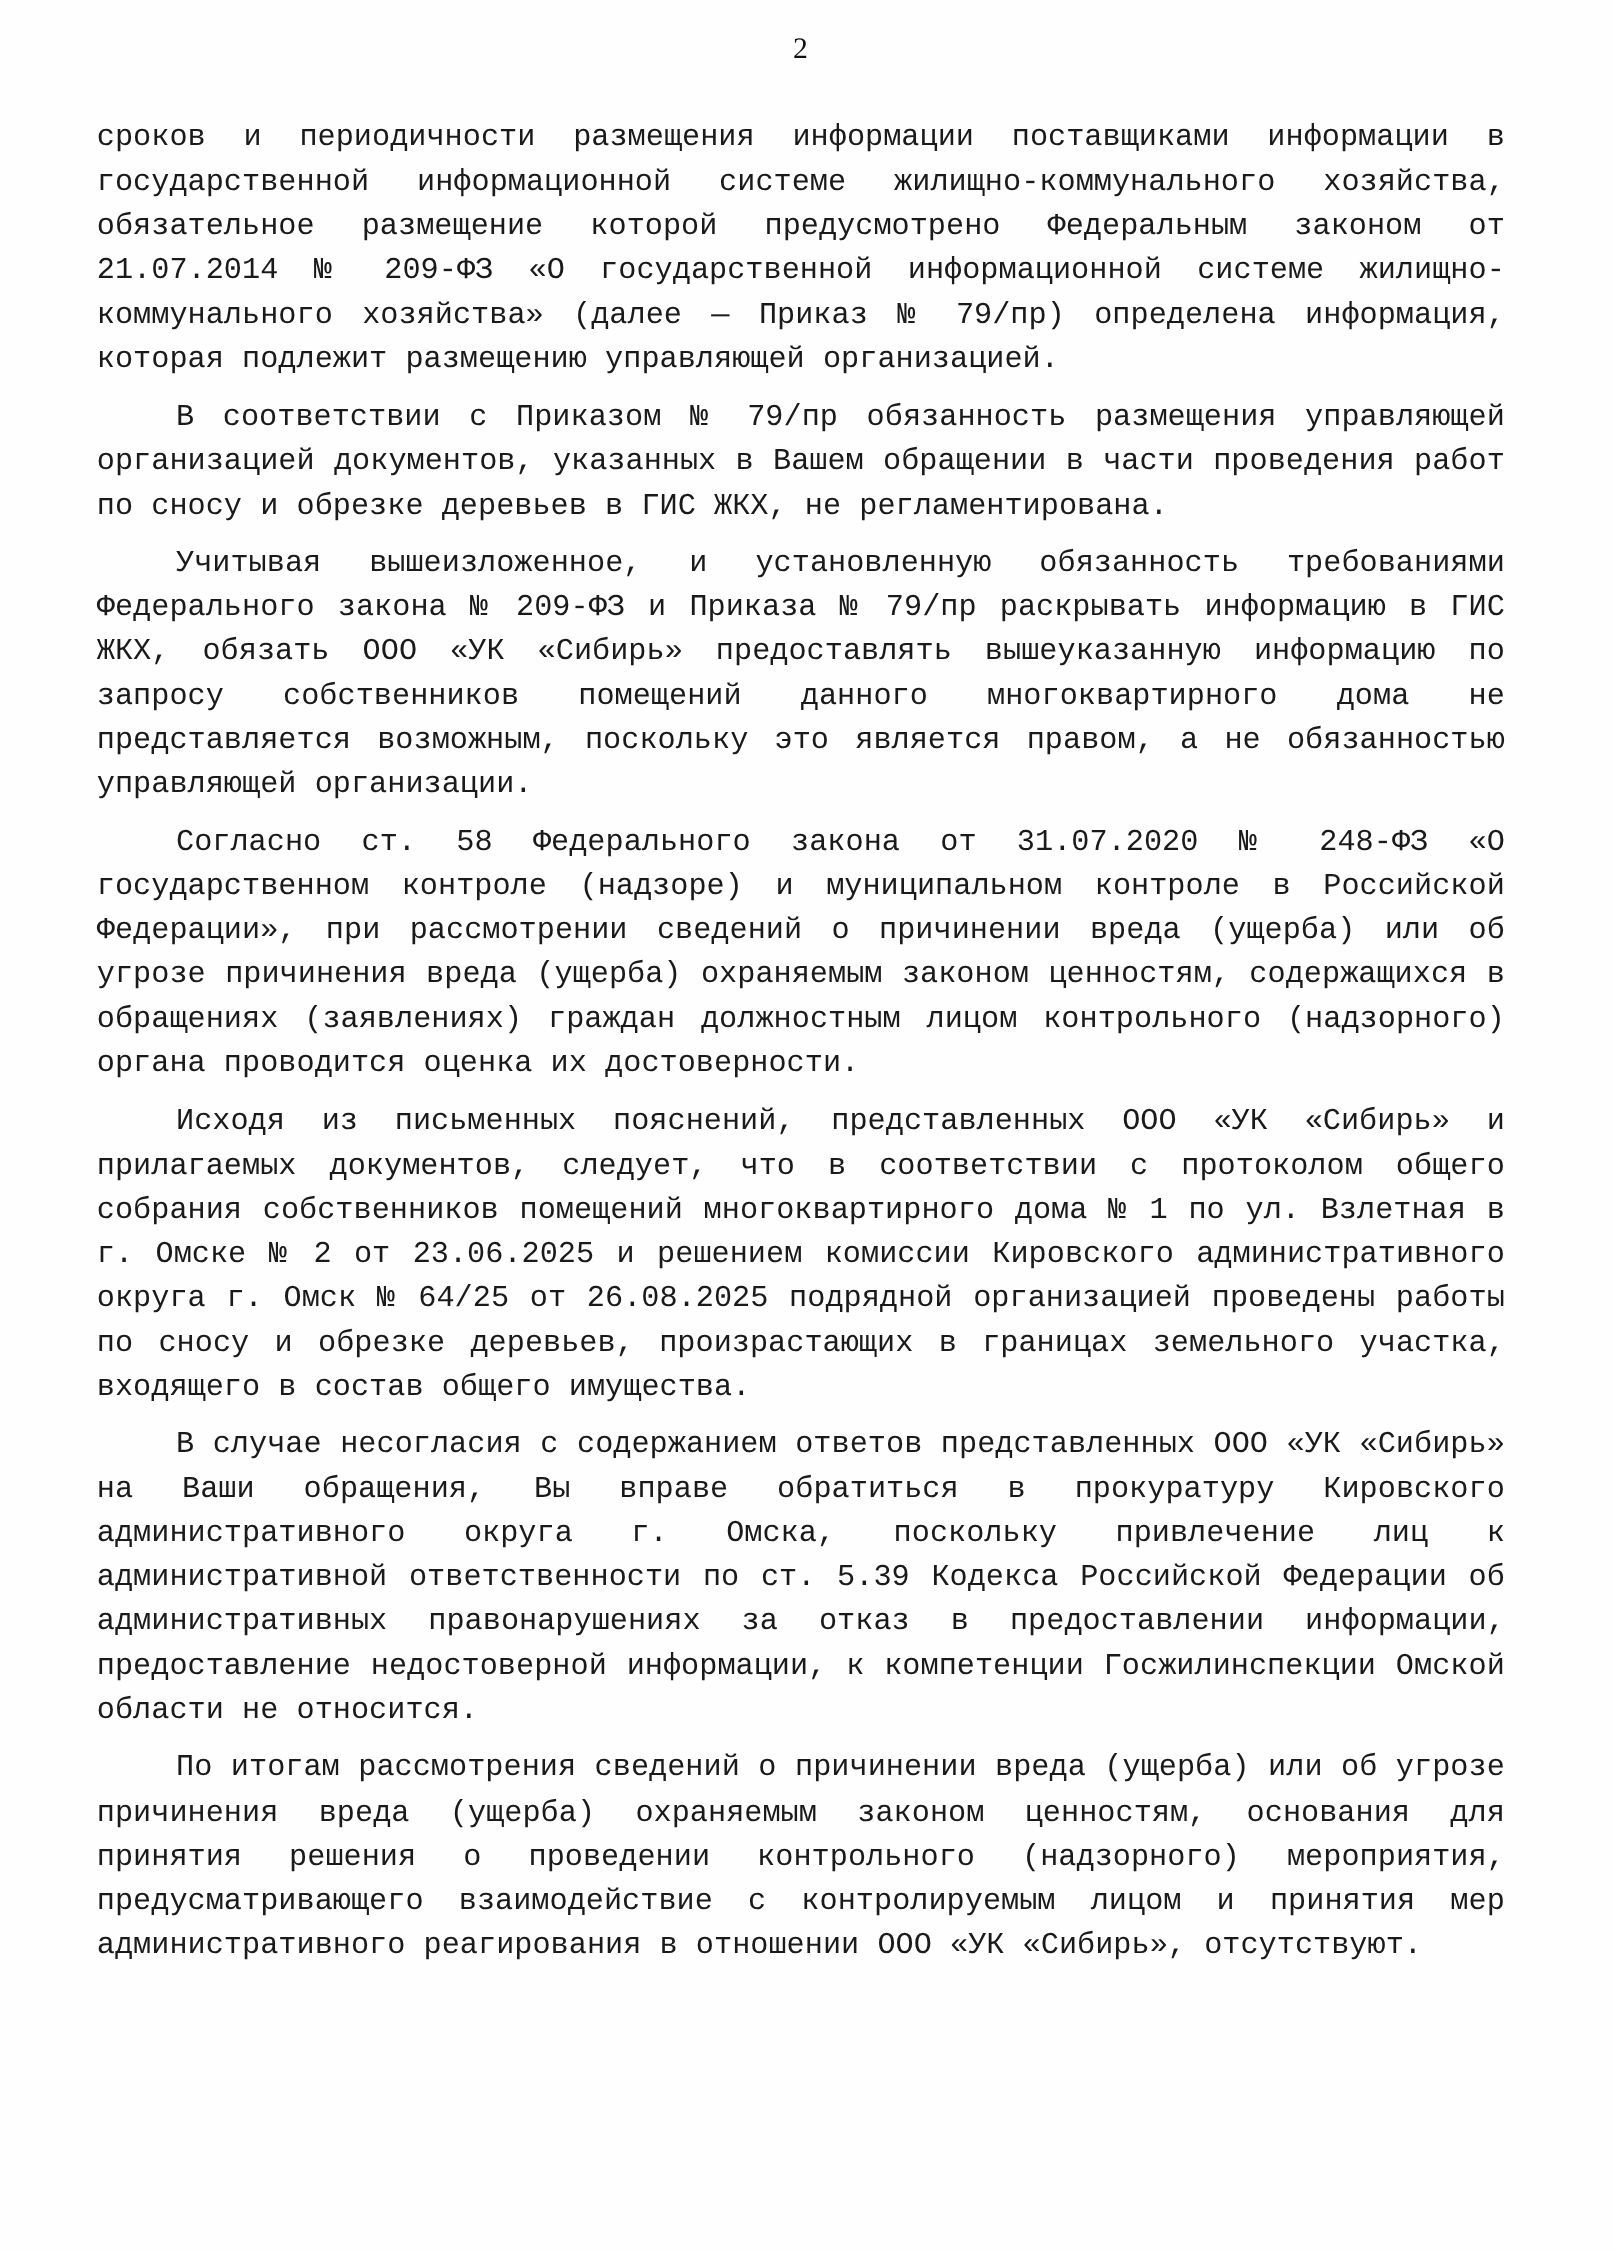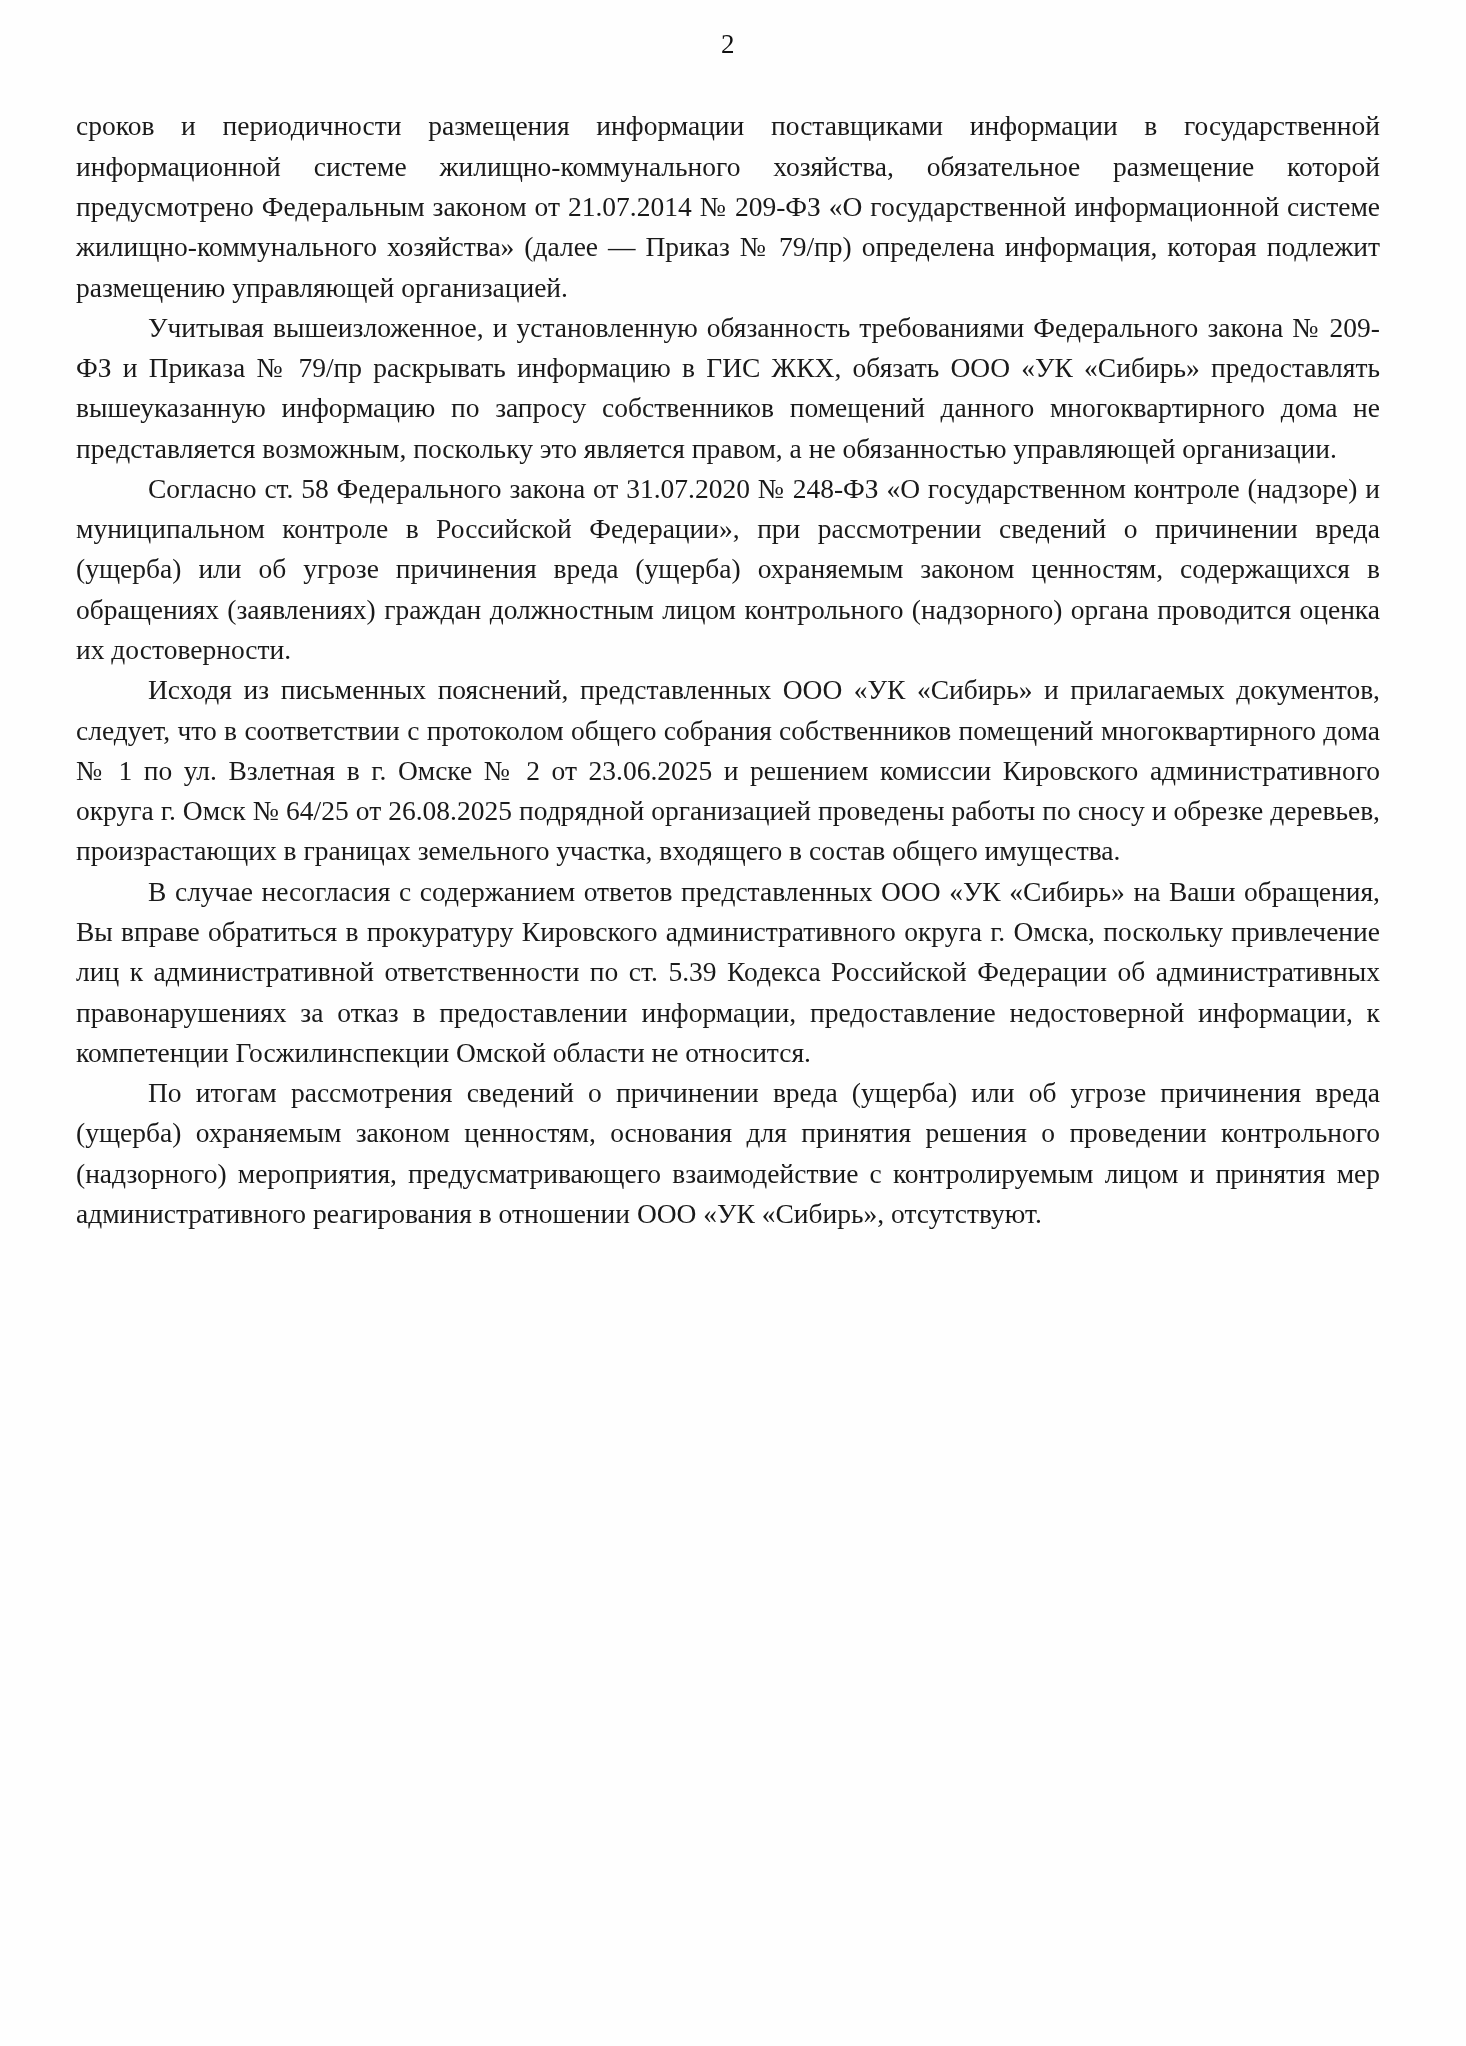--- a/index.html
+++ b/index.html
@@ -29,41 +29,43 @@
     letter-spacing: 0.5px;
   }
   .body-text {
     font-size: 27.5px;
     line-height: 1.465;
     text-align: justify;
     text-justify: inter-word;
     color: #1a1a1a;
   }
   .body-text p {
-    margin: 0;
+    margin: 12px;
     text-indent: 72px;
     hyphens: none;
+    font-family: Liberation Mono, monospace;
   }
   .body-text p.no-indent {
     text-indent: 0;
   }
   
   .page, .body-text {
     -webkit-font-smoothing: antialiased;
   }
 </style>
 </head>
 <body>
 
 <div class="page">
 
   <div class="page-number">2</div>
 
   <div class="body-text">
     <p class="no-indent">сроков и периодичности размещения информации поставщиками информации в государственной информационной системе жилищно-коммунального хозяйства, обязательное размещение которой предусмотрено Федеральным законом от 21.07.2014 № 209-ФЗ «О государственной информационной системе жилищно-коммунального хозяйства» (далее — Приказ № 79/пр) определена информация, которая подлежит размещению управляющей организацией.</p>
+    <p>В соответствии с Приказом № 79/пр обязанность размещения управляющей организацией документов, указанных в Вашем обращении в части проведения работ по сносу и обрезке деревьев в ГИС ЖКХ, не регламентирована.</p>
     <p>Учитывая вышеизложенное, и установленную обязанность требованиями Федерального закона № 209-ФЗ и Приказа № 79/пр раскрывать информацию в ГИС ЖКХ, обязать ООО «УК «Сибирь» предоставлять вышеуказанную информацию по запросу собственников помещений данного многоквартирного дома не представляется возможным, поскольку это является правом, а не обязанностью управляющей организации.</p>
     <p>Согласно ст. 58 Федерального закона от 31.07.2020 № 248-ФЗ «О государственном контроле (надзоре) и муниципальном контроле в Российской Федерации», при рассмотрении сведений о причинении вреда (ущерба) или об угрозе причинения вреда (ущерба) охраняемым законом ценностям, содержащихся в обращениях (заявлениях) граждан должностным лицом контрольного (надзорного) органа проводится оценка их достоверности.</p>
     <p>Исходя из письменных пояснений, представленных ООО «УК «Сибирь» и прилагаемых документов, следует, что в соответствии с протоколом общего собрания собственников помещений многоквартирного дома № 1 по ул. Взлетная в г. Омске № 2 от 23.06.2025 и решением комиссии Кировского административного округа г. Омск № 64/25 от 26.08.2025 подрядной организацией проведены работы по сносу и обрезке деревьев, произрастающих в границах земельного участка, входящего в состав общего имущества.</p>
     <p>В случае несогласия с содержанием ответов представленных ООО «УК «Сибирь» на Ваши обращения, Вы вправе обратиться в прокуратуру Кировского административного округа г. Омска, поскольку привлечение лиц к административной ответственности по ст. 5.39 Кодекса Российской Федерации об административных правонарушениях за отказ в предоставлении информации, предоставление недостоверной информации, к компетенции Госжилинспекции Омской области не относится.</p>
     <p>По итогам рассмотрения сведений о причинении вреда (ущерба) или об угрозе причинения вреда (ущерба) охраняемым законом ценностям, основания для принятия решения о проведении контрольного (надзорного) мероприятия, предусматривающего взаимодействие с контролируемым лицом и принятия мер административного реагирования в отношении ООО «УК «Сибирь», отсутствуют.</p>
   </div>
 
 </div>
 
 </body></html>

